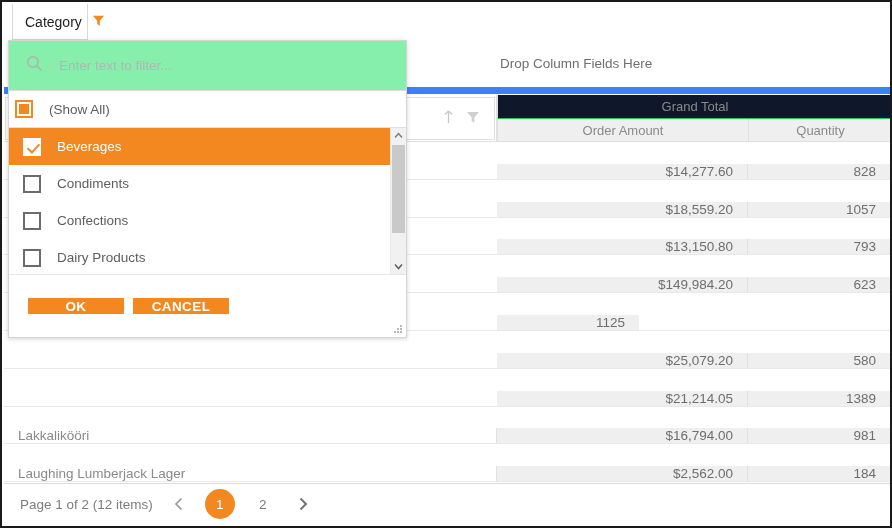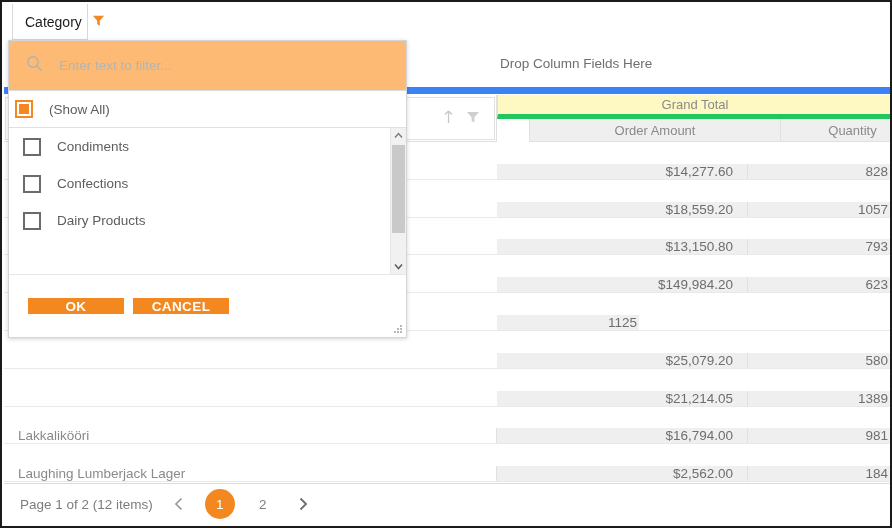--- a/index.html
+++ b/index.html
@@ -67,35 +67,35 @@
     gap: 12px;
   }
   .ic-sort, .ic-filt { opacity: .55; }
 
   
   .gt-head {
     position: absolute;
     left: 495px; top: 93px;
     width: 395px; height: 24px;
     box-sizing: border-box;
-    background: #fef9c3;
-    border-bottom: 5px solid #22c55e;
+    background: #0f172a;
+    border-bottom: 1px solid #22c55e;
     border-left: 1px solid #e0e0e0;
     display: flex; align-items: center; justify-content: center;
     color: #8a8a8a; font-size: 13px;
   }
   .meas-head {
     position: absolute;
     top: 117px; height: 23px;
     box-sizing: border-box;
     background: #efefef;
     border-bottom: 1px solid #e0e0e0;
     border-left: 1px solid #e0e0e0;
     display: flex; align-items: center; justify-content: center;
-    color: #8a8a8a; font-size: 13px; margin-left: 32px;
+    color: #8a8a8a; font-size: 13px;
   }
   .meas-head.m0 { left: 495px; width: 251px; }
   .meas-head.m1 { left: 746px; width: 144px; }
 
   
   .rows {
     position: absolute;
     left: 2px; top: 140px;
     width: 886px; height: 345px;
   }
@@ -124,21 +124,21 @@
     border-right: 1px solid #e0e0e0;
     display: flex; align-items: center; justify-content: flex-end;
     padding-right: 14px;
     color: #6e6e6e; font-size: 13.5px;
   }
   .row .c-qty {
     width: 142px;
     box-sizing: border-box;
     background: #efefef;
     display: flex; align-items: center; justify-content: flex-end;
-    padding-right: 2px;
+    padding-right: 14px;
     color: #6e6e6e; font-size: 13.5px;
   }
 
   
   .pager {
     position: absolute;
     left: 2px; bottom: 2px;
     width: 886px; height: 41px;
     box-sizing: border-box;
     border-top: 1px solid #dcdcdc;
@@ -192,21 +192,21 @@
     background: #ffffff;
     border: 1px solid #d5d5d5;
     box-shadow: 0 1px 4px rgba(0,0,0,.18);
     z-index: 50;
   }
   .search-row {
     position: absolute;
     left: 0; top: 0;
     width: 397px; height: 50px;
     box-sizing: border-box;
-    background: #fdba74;
+    background: #86efac;
     border-bottom: 1px solid #dcdcdc;
     display: flex; align-items: center;
     padding-left: 17px;
     gap: 14px;
   }
   .search-row input {
     flex: 1;
     border: none; outline: none; background: transparent;
     font-family: "Liberation Sans", sans-serif;
     font-size: 13.5px;
@@ -462,20 +462,24 @@
       </span>
       <input type="text" placeholder="Enter text to filter..." style="">
     </div>
 
     <div class="showall">
       <span class="cb part"></span>
       <span class="t">(Show All)</span>
     </div>
 
     <div class="listwrap" id="listwrap">
+        <div class="litem sel">
+          <span class="cb on"></span>
+          <span class="t">Beverages</span>
+        </div>
         <div class="litem">
           <span class="cb"></span>
           <span class="t">Condiments</span>
         </div>
         <div class="litem">
           <span class="cb"></span>
           <span class="t">Confections</span>
         </div>
         <div class="litem">
           <span class="cb"></span>

